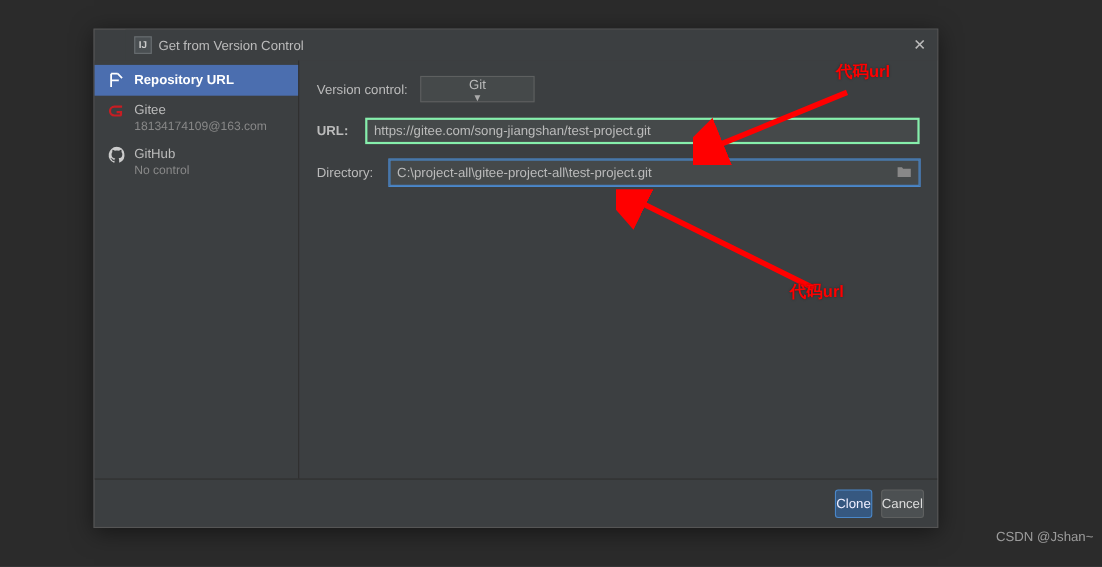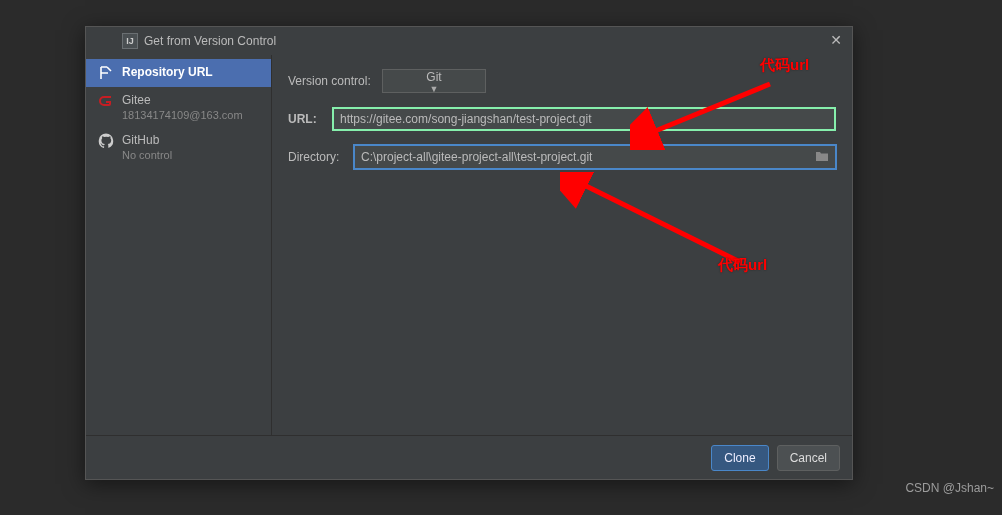--- a/index.html
+++ b/index.html
@@ -20,21 +20,21 @@
     .row { display: flex; align-items: center; margin-bottom: 14px; gap: 8px; }
     .lbl { width: 86px; font-size: 12px; }
     .lbl.short { width: 36px; font-weight: bold; }
     .lbl.dir { width: 58px; }
     .select { background: #45494a; border: 1px solid #5e6060; color: #bbb; height: 24px; width: 104px; padding: 0 6px; display: flex; align-items: center; font-size: 12px; flex-direction: column; }
     .select .caret { font-size: 9px; color: #aaa; }
     .input { background: #45494a; border: 2px solid #86efac; color: #bbb; height: 24px; padding: 0 6px; font-size: 12px; flex: 1; display: flex; align-items: center; }
     .input.focused { border: 1px solid #4a87c9; box-shadow: 0 0 0 1px #4a87c9; }
     .input .folder-icon { margin-left: auto; color: #777; }
     .footer { border-top: 1px solid #2f2f2f; height: 44px; display: flex; align-items: center; justify-content: flex-end; padding: 0 12px; gap: 8px; }
-    .btn { height: 26px; padding: 0 12px; font-size: 12px; border: 1px solid #5e6060; background: #4c5052; color: #ddd; cursor: pointer; border-radius: 3px; display: inline-flex; align-items: center; }
+    .btn { height: 26px; padding: 0 0; font-size: 12px; border: 1px solid #5e6060; background: #4c5052; color: #ddd; cursor: pointer; border-radius: 3px; display: inline-flex; align-items: center; }
     .btn.primary { background: #365880; border: 1px solid #4a87c9; color: #eef; }
     .annotation { position: absolute; color: #ff0000; font-weight: bold; font-size: 15px; font-family: "Microsoft YaHei", sans-serif; pointer-events: none; text-shadow: 0 0 2px rgba(0,0,0,0.4); }
     .watermark { position: absolute; right: 8px; bottom: 20px; color: #b8b8b8; font-size: 12px; opacity: 0.8; }
     svg.arrow { position: absolute; pointer-events: none; }
   </style>
 </head>
 <body>
 
 <div class="dialog">
   <div class="titlebar">

